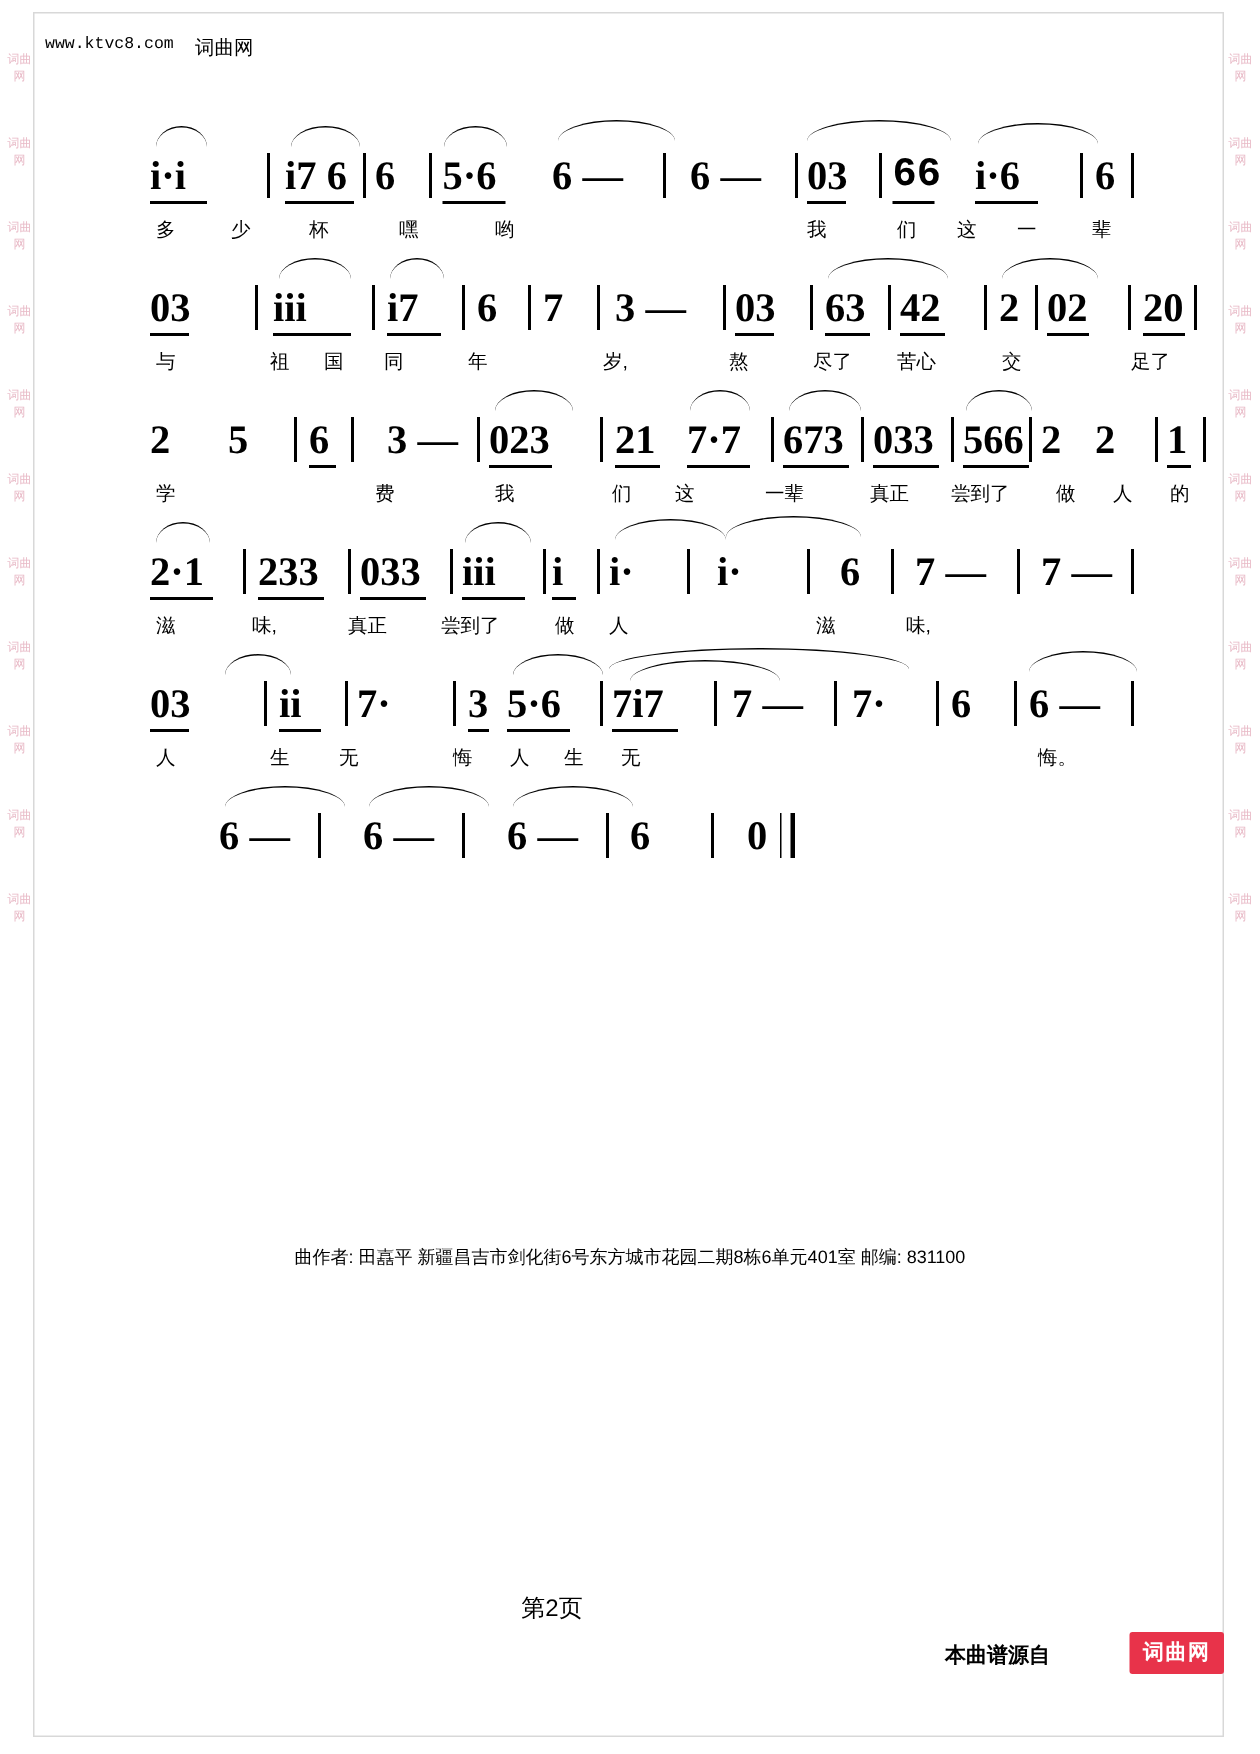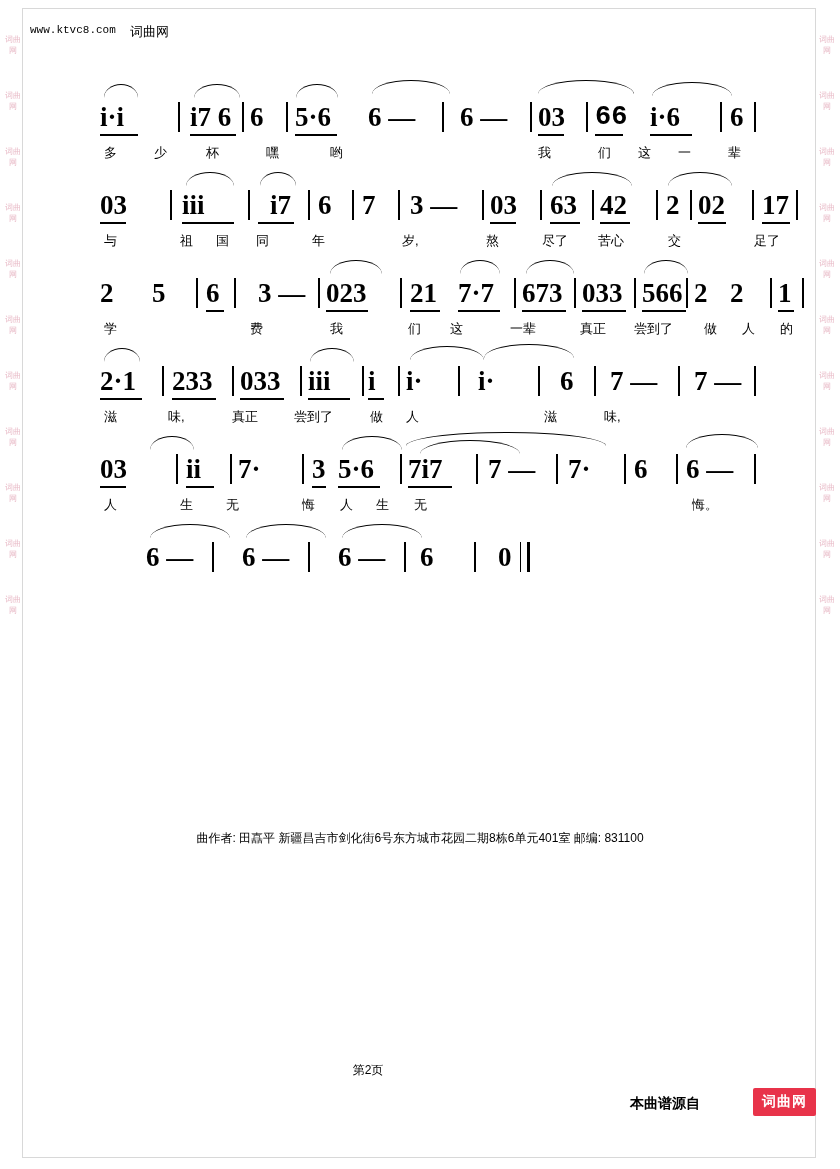--- a/index.html
+++ b/index.html
@@ -127,21 +127,21 @@
   }
   .credit-line1 { top: 830px; }
   .credit-line2 { top: 870px; }
   .credit-line3 { top: 910px; }
   .credit-line4 { top: 933px; }
   .pageno {
     position: absolute;
     left: 0; width: 736px;
     top: 1062px;
     text-align: center;
-    font-size: 12px;
+    font-size: 16px;
   }
   .source-text {
     position: absolute;
     right: 140px;
     top: 1095px;
     font-size: 14px;
     font-weight: 700;
   }
   .logo-badge {
     position: absolute;
@@ -244,30 +244,30 @@
     </div>
 
     <div class="sys">
       <div class="slur" style="left:96px; top:-8px; width:48px;"></div>
       <div class="slur" style="left:170px; top:-8px; width:36px;"></div>
       <div class="slur" style="left:462px; top:-8px; width:80px;"></div>
       <div class="slur" style="left:578px; top:-8px; width:64px;"></div>
 
       <div class="note" style="left:10px; top:12px;">03</div>
       <div class="note" style="left:92px; top:12px;">iii</div>
-      <div class="note" style="left:180px; top:12px;text-align:center;">i7</div>
+      <div class="note" style="left:168px; top:12px;text-align:center;">i7</div>
       <div class="note" style="left:228px; top:12px;">6</div>
       <div class="note" style="left:272px; top:12px;">7</div>
       <div class="note" style="left:320px; top:12px;">3 —</div>
       <div class="note" style="left:400px; top:12px;">03</div>
       <div class="note" style="left:460px; top:12px;">63</div>
       <div class="note" style="left:510px; top:12px;text-align:center;">42</div>
       <div class="note" style="left:576px; top:12px;">2</div>
       <div class="note" style="left:608px; top:12px;">02</div>
-      <div class="note" style="left:672px; top:12px;">17</div>
+      <div class="note" style="left:672px; top:12px;">20</div>
 
       <div class="underline" style="left:10px; top:42px; width:26px;"></div>
       <div class="underline" style="left:92px; top:42px; width:52px;"></div>
       <div class="underline" style="left:168px; top:42px; width:36px;"></div>
       <div class="underline" style="left:400px; top:42px; width:26px;"></div>
       <div class="underline" style="left:460px; top:42px; width:30px;"></div>
       <div class="underline" style="left:510px; top:42px; width:30px;"></div>
       <div class="underline" style="left:608px; top:42px; width:28px;"></div>
       <div class="underline" style="left:672px; top:42px; width:28px;"></div>
 

